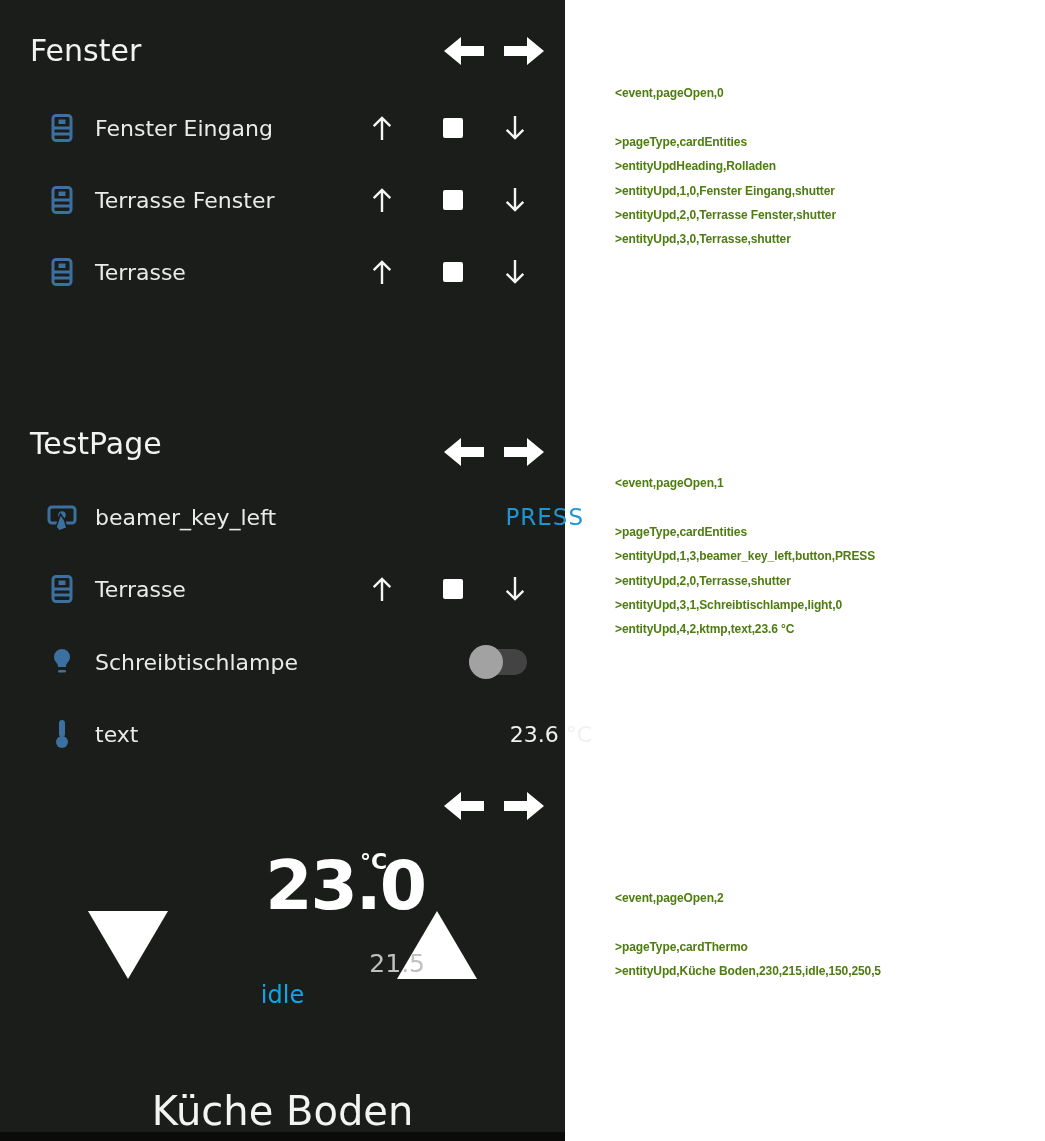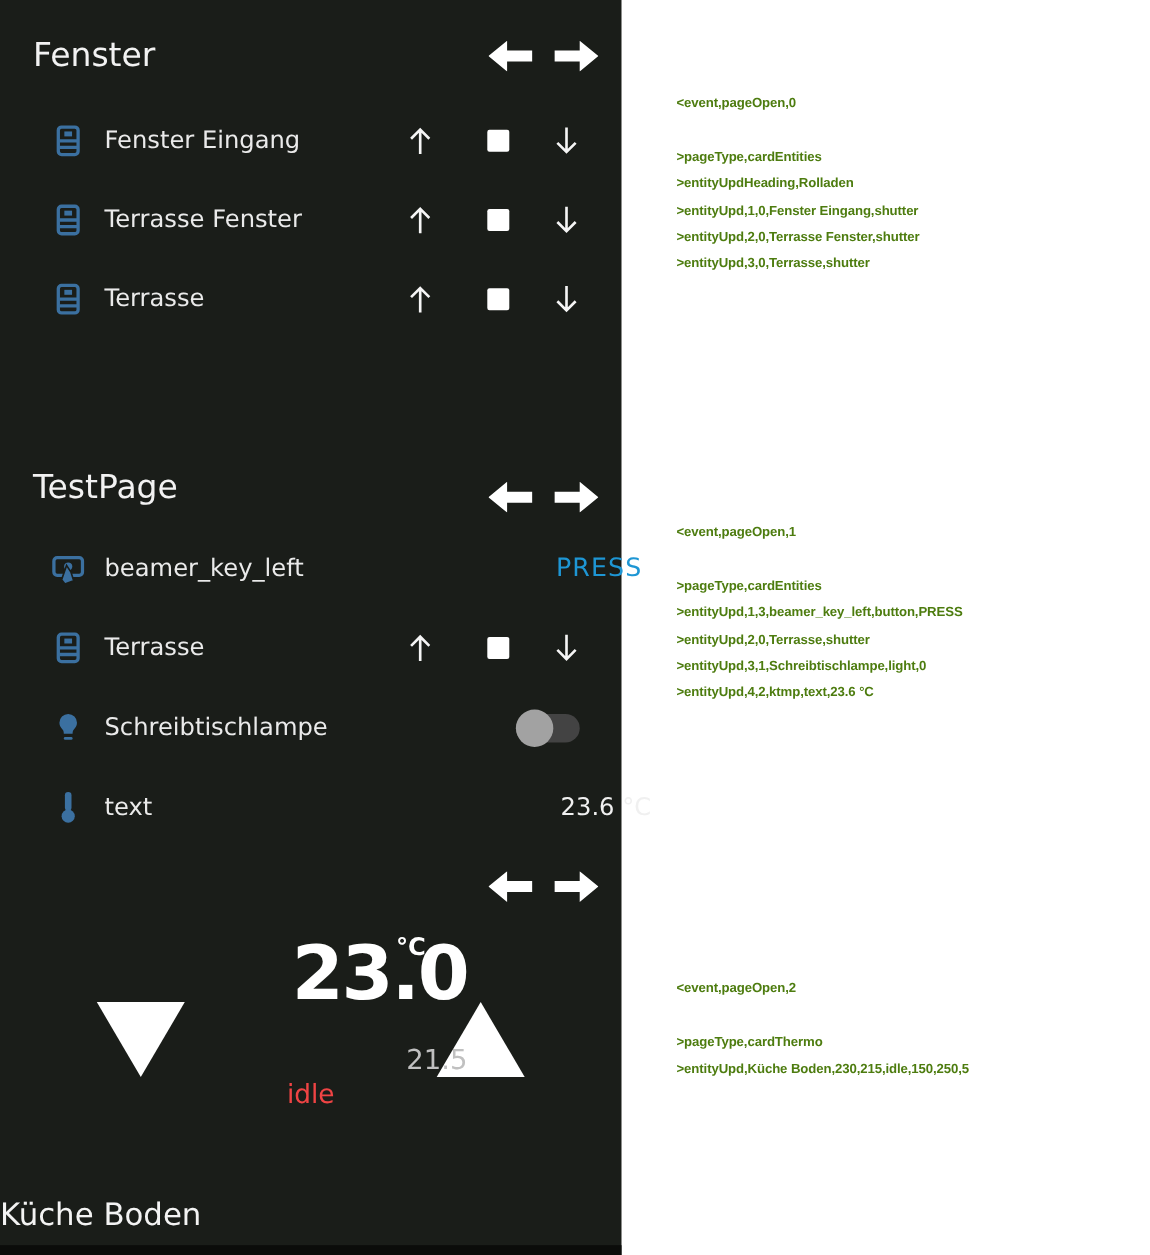--- a/index.html
+++ b/index.html
@@ -56,22 +56,22 @@
     position:absolute;left:140px;top:851px;width:285px;text-align:right;
     font-size:68px;line-height:70px;font-weight:bold;color:#ffffff;letter-spacing:-2px;
   }
   .thermo-unit{
     position:absolute;left:360px;top:849px;font-size:22px;font-weight:bold;color:#ffffff;
   }
   .tri{position:absolute;width:0;height:0;cursor:pointer;}
   .tri-down{left:88px;top:911px;border-left:40px solid transparent;border-right:40px solid transparent;border-top:68px solid #ffffff;}
   .tri-up{left:397px;top:911px;border-left:40px solid transparent;border-right:40px solid transparent;border-bottom:68px solid #ffffff;}
   .thermo-target{position:absolute;left:140px;top:949px;width:285px;text-align:right;font-size:25px;color:#c0c0c0;}
-  .thermo-state{position:absolute;left:140px;top:981px;width:285px;text-align:center;font-size:24px;color:#ef4444;}
-  .thermo-name{position:absolute;left:0;top:1088px;width:565px;text-align:left;font-size:28px;color:#f3f3f3;}
+  .thermo-state{position:absolute;left:140px;top:981px;width:285px;text-align:center;font-size:24px;color:#0ea5e9;}
+  .thermo-name{position:absolute;left:0;top:1088px;width:565px;text-align:center;font-size:40px;color:#f3f3f3;}
   .bottom-bar{position:absolute;left:0;top:1132px;width:565px;height:9px;background:#0b0c0a;}
   
   .log-block{
     position:absolute;left:615px;width:428px;
     font-family:"Liberation Sans",sans-serif;font-weight:bold;
     font-size:12px;line-height:24.4px;letter-spacing:-0.1px;color:#4d7c0f;
     white-space:nowrap;
   }
   .log-block .responses{margin-top:24.4px;}
   .log-b1{top:81px;}

